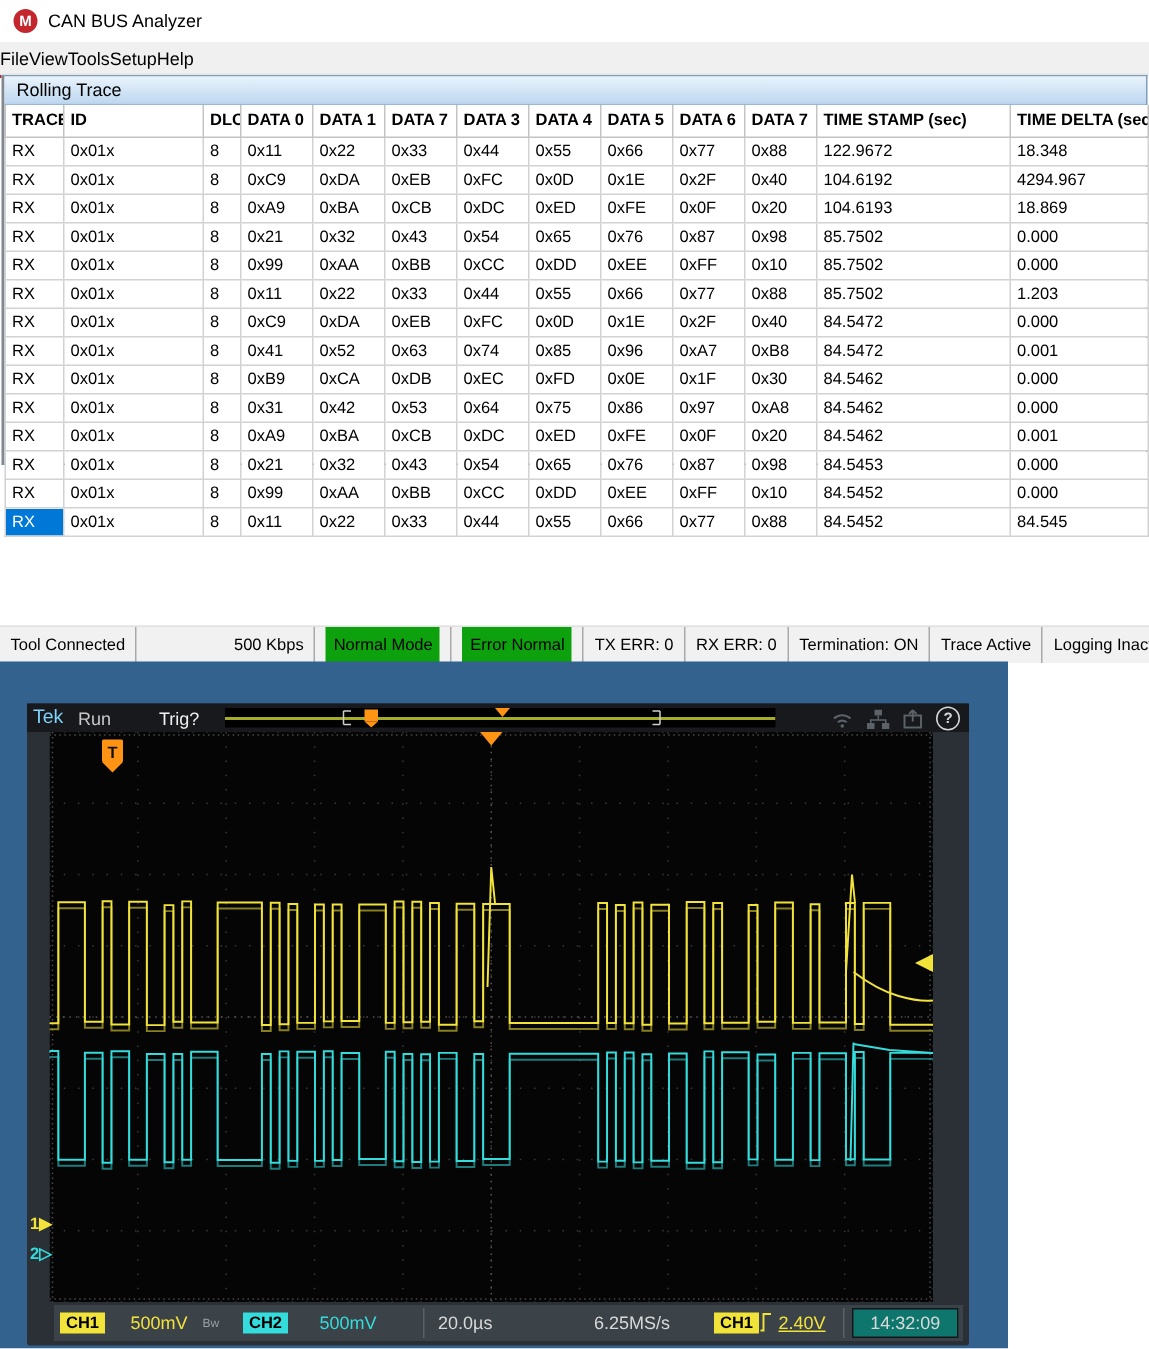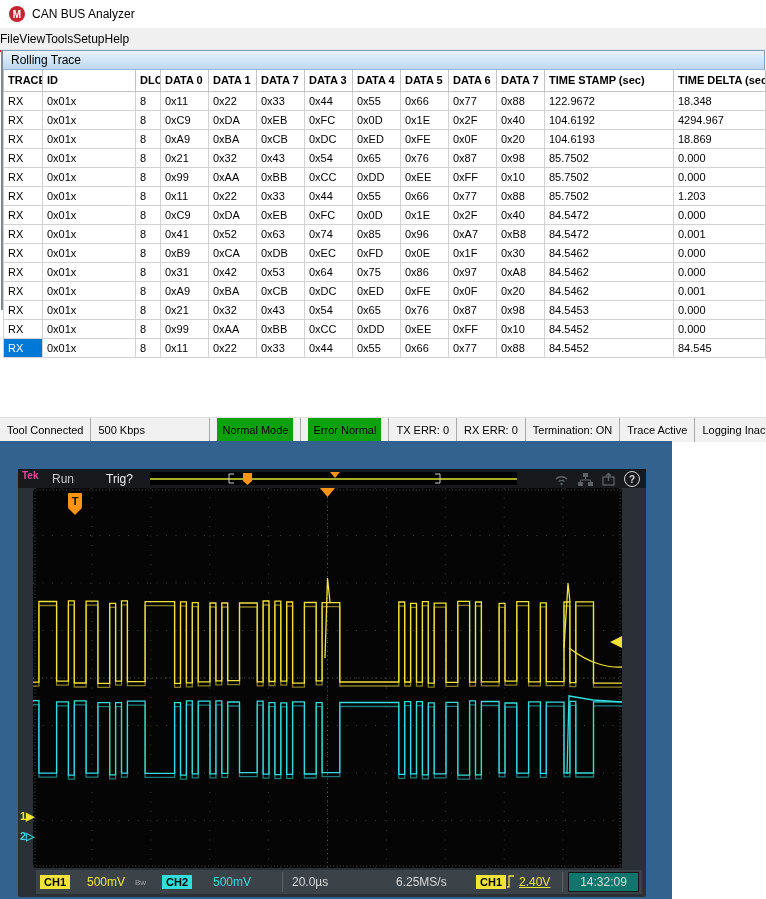--- a/index.html
+++ b/index.html
@@ -23,28 +23,28 @@
   table.grid{border-collapse:collapse;table-layout:fixed;width:762px;font-size:11px}
   table.grid th{font-weight:bold;text-align:left;padding:3px 4px;border:1px solid #c3c3c3;border-top:none;
                 height:21px;box-sizing:border-box;background:#fff;white-space:nowrap;overflow:hidden}
   table.grid td{padding:1px 4px;border:1px solid #d2d2d2;height:19px;box-sizing:border-box;
                 white-space:nowrap;overflow:hidden;background:#fff}
   td.sel{color:#fff}
 
   .statusbar{position:absolute;top:417px;left:0;width:766px;height:24px;background:#f1f1f1;
              border-top:1px solid #e0e0e0;display:flex;align-items:stretch;font-size:11px;overflow:hidden}
   .sb-seg{display:flex;align-items:center;padding:0 7px;border-right:1px solid #a9a9a9;white-space:nowrap}
-  .sb-seg.wide{min-width:104px;justify-content:flex-start}
+  .sb-seg.wide{min-width:104px;justify-content:flex-end}
   .sb-green{color:#000;padding:16px 5px}
 
   
   .desktop{position:absolute;top:441px;left:0;width:672px;height:458px;background:#33628f}
   .scope{position:absolute;left:18px;top:28px;width:628px;height:428px;background:#2b3036;border-radius:2px}
   .scope-hdr{position:absolute;top:0;left:0;width:628px;height:19px;background:#17191c;color:#e8e8e8;font-size:12px}
-  .tek{position:absolute;left:4px;top:1px;font-weight:bold;font-size:10px;color:#ec4899}
+  .tek{position:absolute;left:4px;top:1px;font-weight:normal;font-size:13px;color:#7dd3fc}
   .acq{position:absolute;left:34px;top:3px;color:#c9c9c9}
   .trg{position:absolute;left:88px;top:3px;color:#f0f0f0}
   .ov{position:absolute;left:132px;top:3px;width:367px;height:13px;background:#000}
   .hdr-icons{position:absolute;right:6px;top:2px;display:flex;gap:9px;align-items:center}
   .help-btn{width:14px;height:14px;border:1.4px solid #d6d9db;border-radius:50%;color:#d6d9db;
             font-size:10px;font-weight:bold;display:flex;align-items:center;justify-content:center}
   .screen{position:absolute;top:19px;left:0;width:628px;height:381px}
   .chm{position:absolute;font-size:11px;font-weight:bold;line-height:12px}
   #m1{left:2px;top:322px}
   #m2{left:2px;top:342px}

